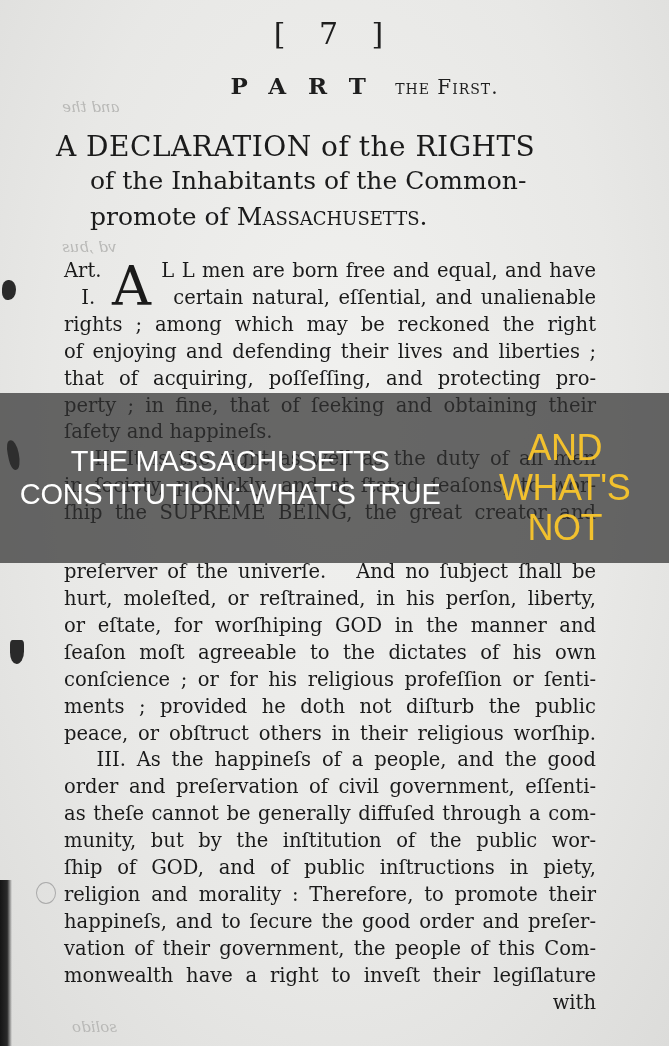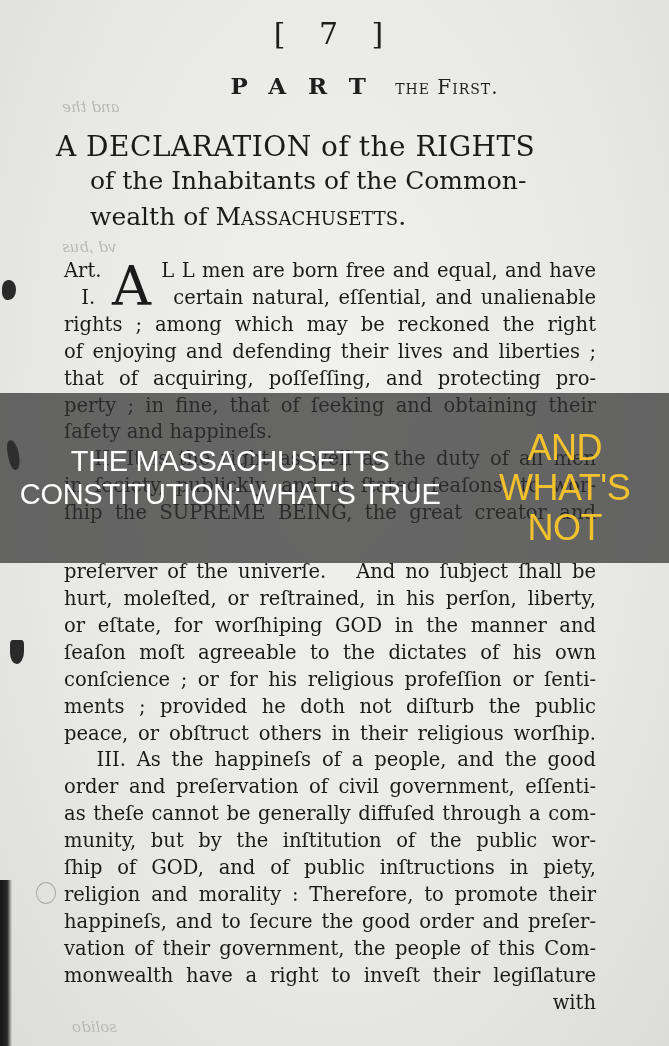--- a/index.html
+++ b/index.html
@@ -83,21 +83,21 @@
 
   <div class="part">
     <span class="spaced">PART</span>
     <span class="small-caps">the First.</span>
   </div>
 
   <div class="decl">
     <div class="decl-line1">A DECLARATION of the RIGHTS</div>
     <div class="decl-line2">of the Inhabitants of the Common-</div>
     <div class="decl-line3">
-      <span>wealth of </span><span class="sc">Massachusetts.</span>
+      <span>promote of </span><span class="sc">Massachusetts.</span>
     </div>
   </div>
 
   <div class="dropcap" style="left:112px; top:260px;">A</div>
 
   <div class="body-text">
     <span class="line" style="white-space:pre;">Art.        L L men are born free and equal, and have</span>
     <span class="line" style="white-space:pre;">  I.         certain natural, eſſential, and unalienable</span>
     <span class="line">rights ;  among which may be reckoned the right</span>
     <span class="line">of enjoying and defending their lives and liberties ;</span>

